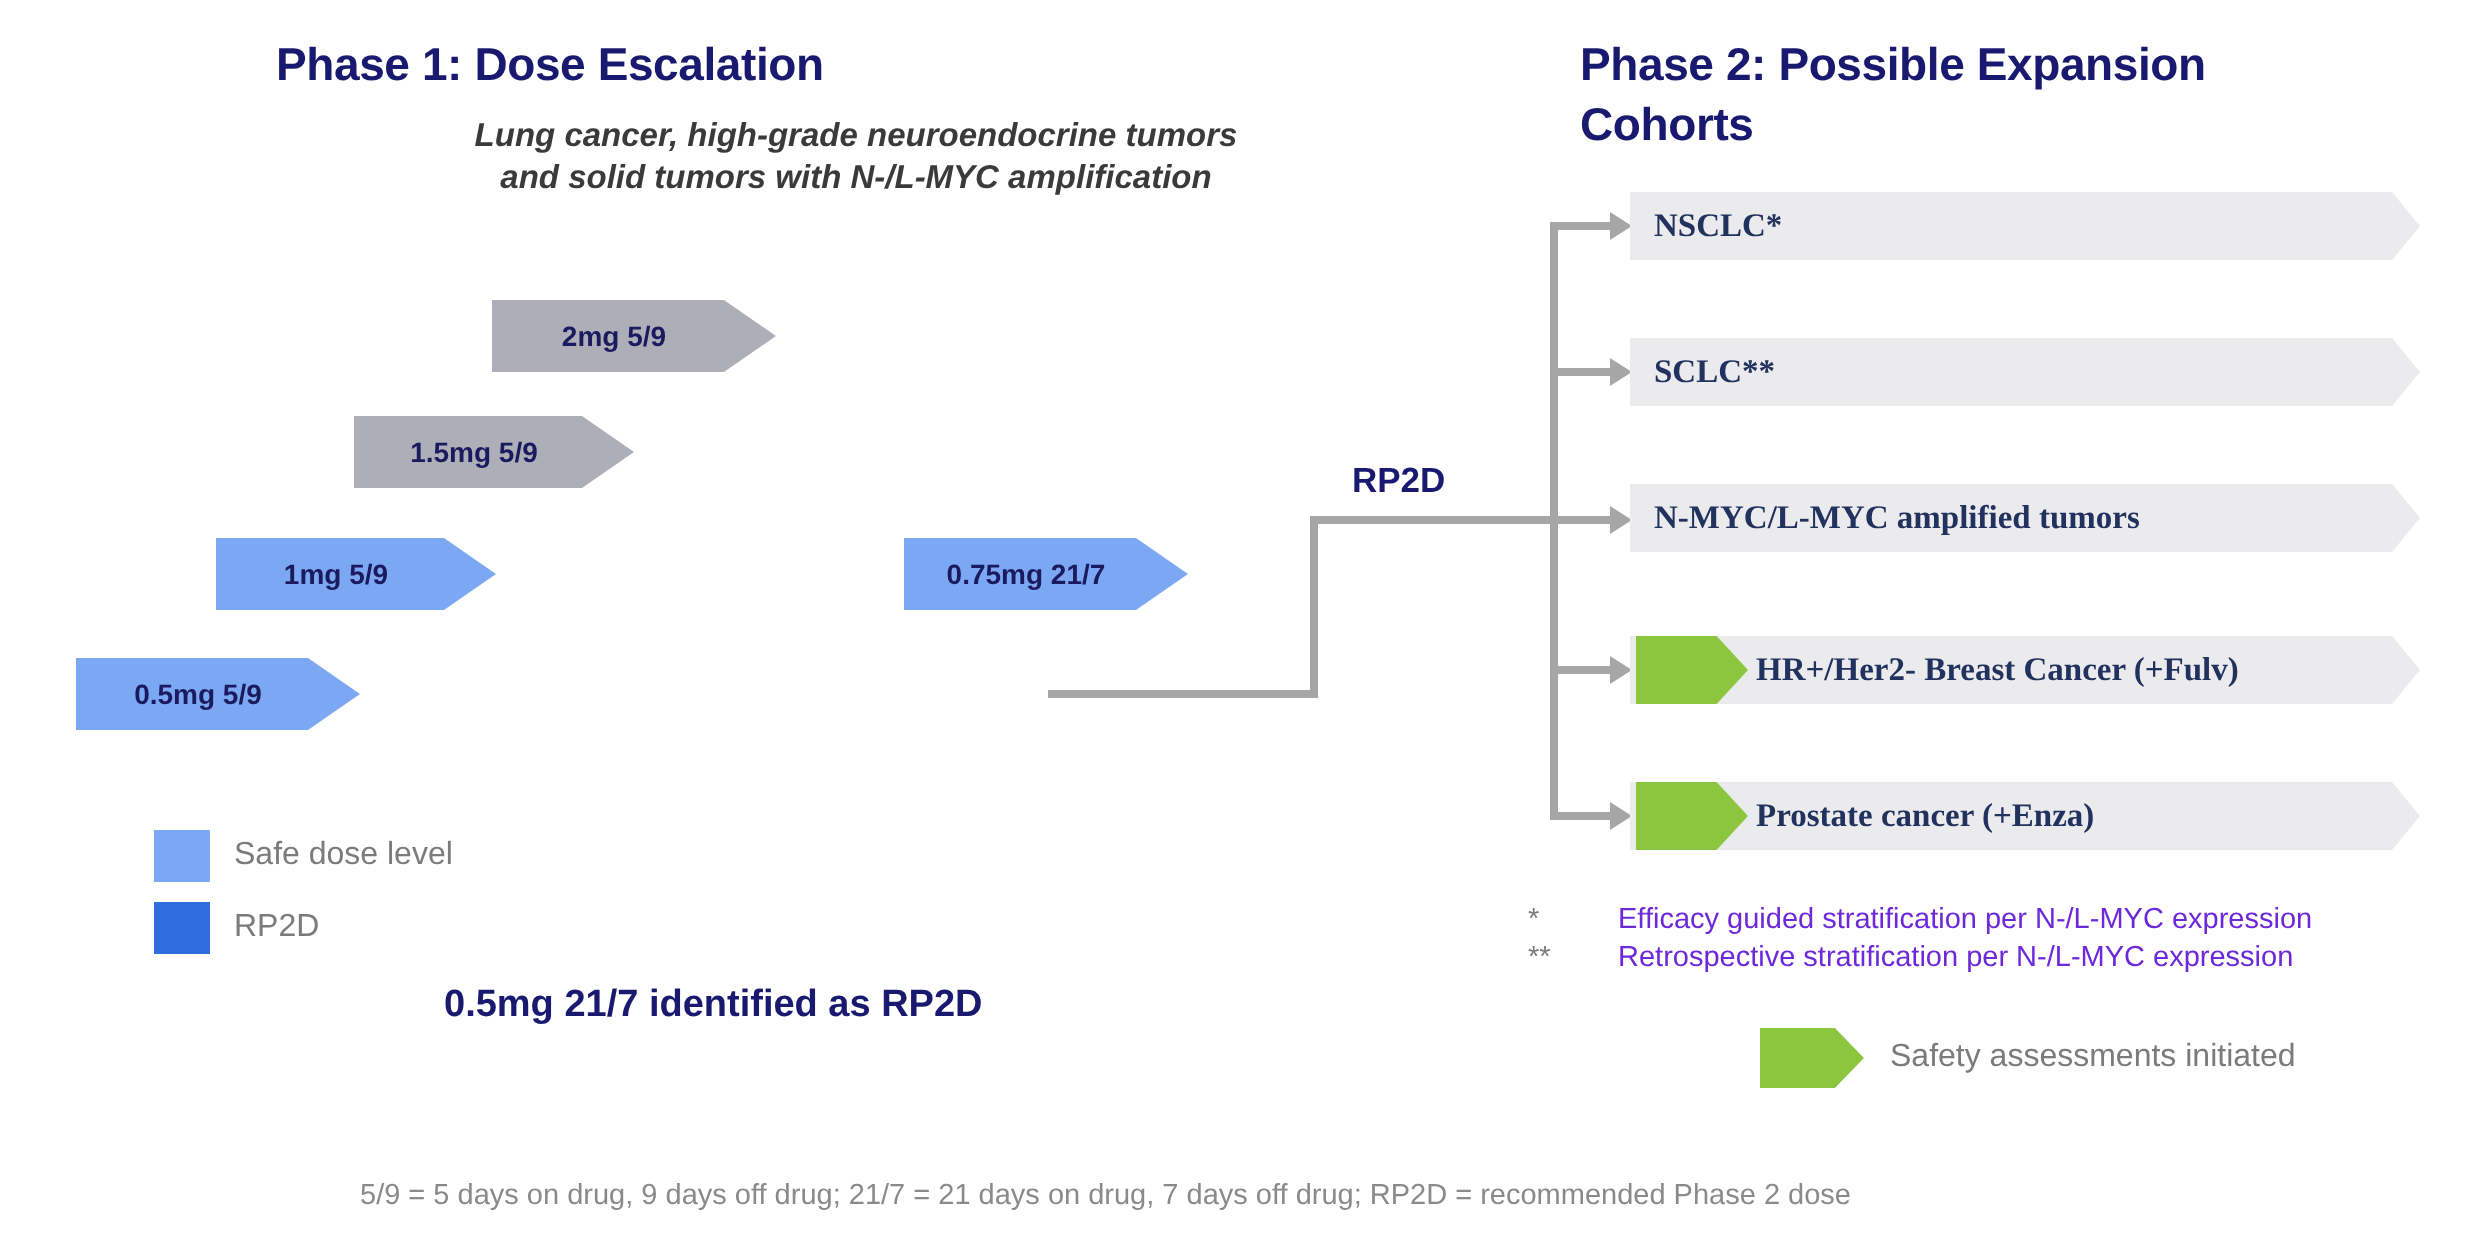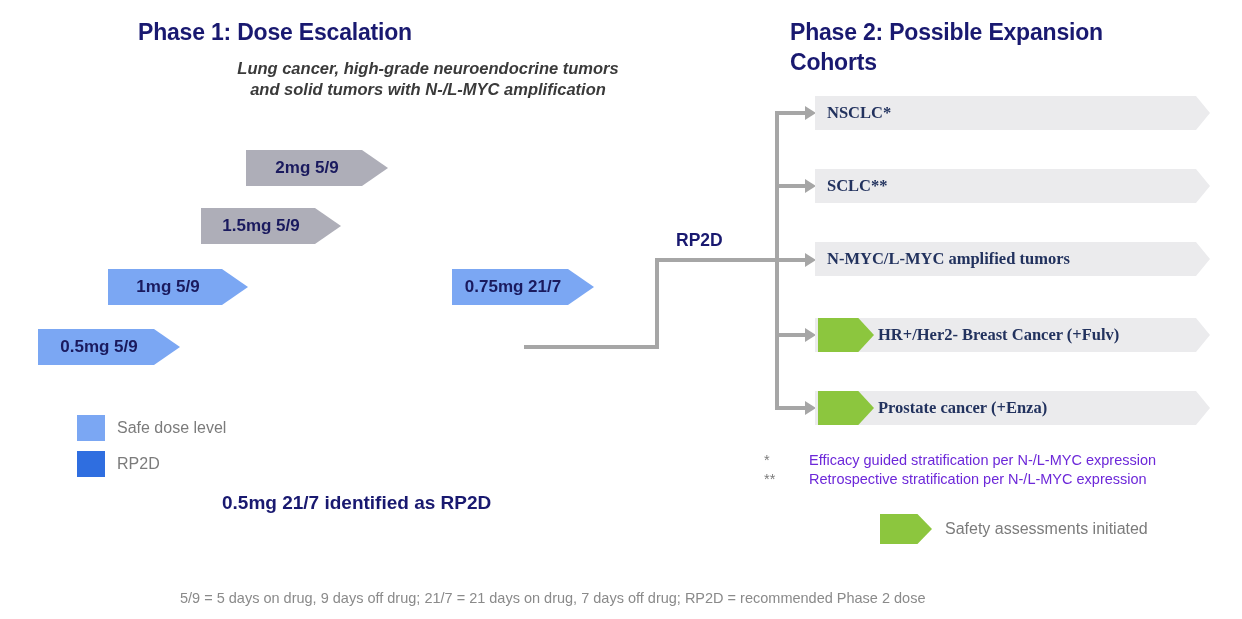--- a/index.html
+++ b/index.html
@@ -43,21 +43,21 @@
     height: 36px;
     display: flex;
     align-items: center;
     box-sizing: border-box;
     -webkit-clip-path: polygon(0 0, calc(100% - 26px) 0, 100% 50%, calc(100% - 26px) 100%, 0 100%);
     clip-path: polygon(0 0, calc(100% - 26px) 0, 100% 50%, calc(100% - 26px) 100%, 0 100%);
   }
   .dose-arrow .dose-label {
     color: #1a1a5e;
     font-weight: bold;
-    font-size: 17px;
+    font-size: 14px;
     width: 100%;
     text-align: center;
     padding-right: 20px;
     box-sizing: border-box;
     white-space: nowrap;
   }
   .c-gray  { background: #aeaeb8; }
   .c-light { background: #7ba7f3; }
   .c-rp2d  { background: #2f6ee0; }
 
@@ -154,21 +154,21 @@
   <div class="abs phase1-sub" style="left:138px; top:58px; width:580px;">Lung cancer, high-grade neuroendocrine tumors</div>
   <div class="abs phase1-sub" style="left:138px; top:79px; width:580px;">and solid tumors with N-/L-MYC amplification</div>
 
   <div class="abs phase-title" style="left:790px; top:18px; width:440px;">Phase 2: Possible Expansion</div>
   <div class="abs phase-title" style="left:790px; top:48px; width:440px;">Cohorts</div>
 
   <div class="dose-arrow c-gray" style="left:246px; top:150px; width:142px;">
     <span class="dose-label">2mg 5/9</span>
   </div>
 
-  <div class="dose-arrow c-gray" style="left:177px; top:208px; width:140px;margin-left:24px;">
+  <div class="dose-arrow c-gray" style="left:177px; top:208px; width:140px;">
     <span class="dose-label">1.5mg 5/9</span>
   </div>
 
   <div class="dose-arrow c-light" style="left:108px; top:269px; width:140px;">
     <span class="dose-label">1mg 5/9</span>
   </div>
 
   <div class="dose-arrow c-light" style="left:38px; top:329px; width:142px;">
     <span class="dose-label">0.5mg 5/9</span>
   </div>

